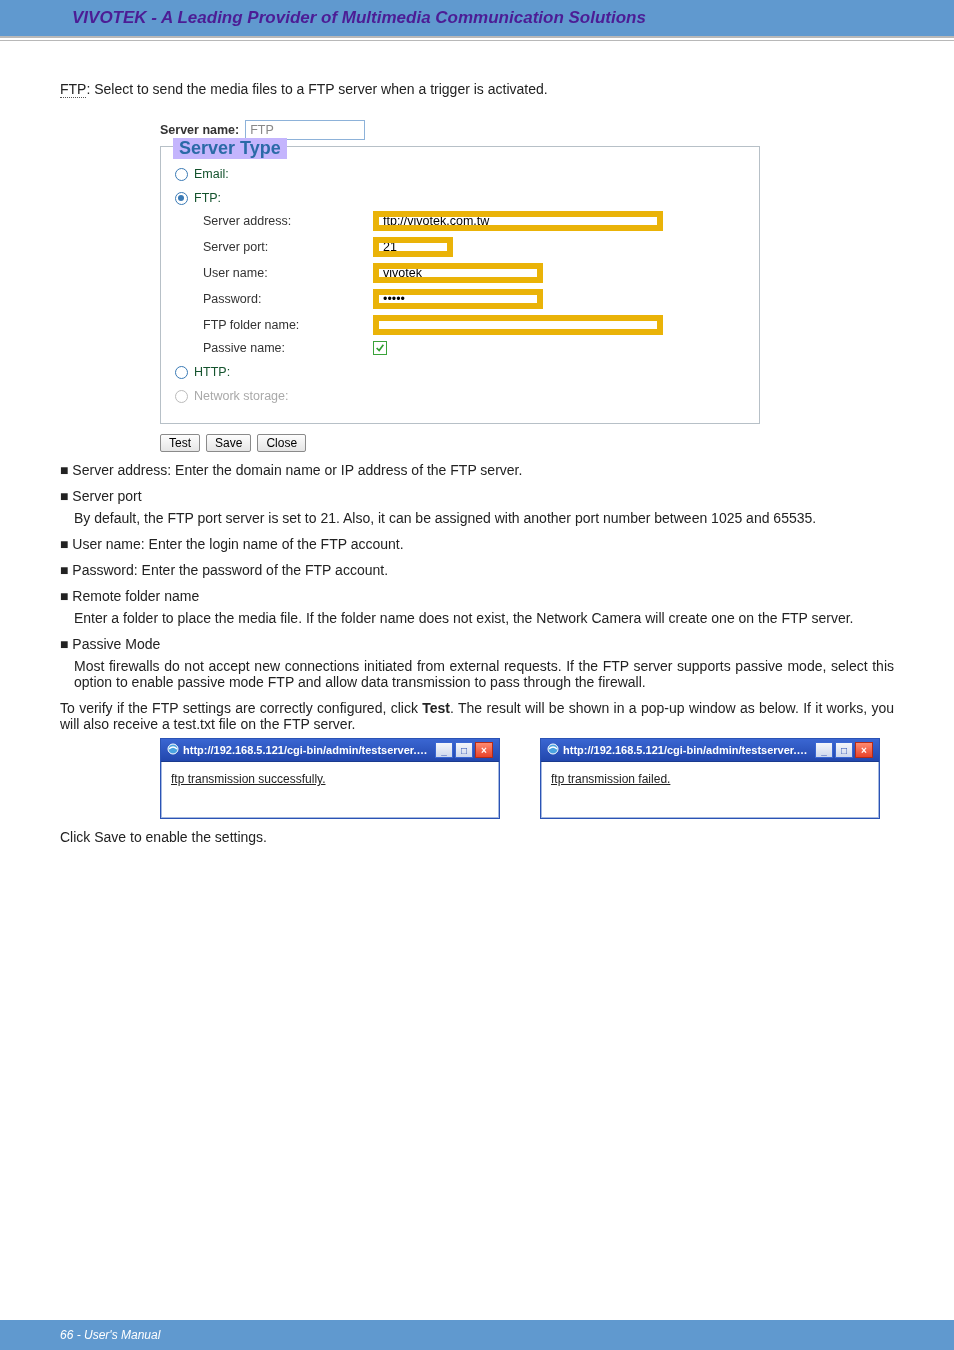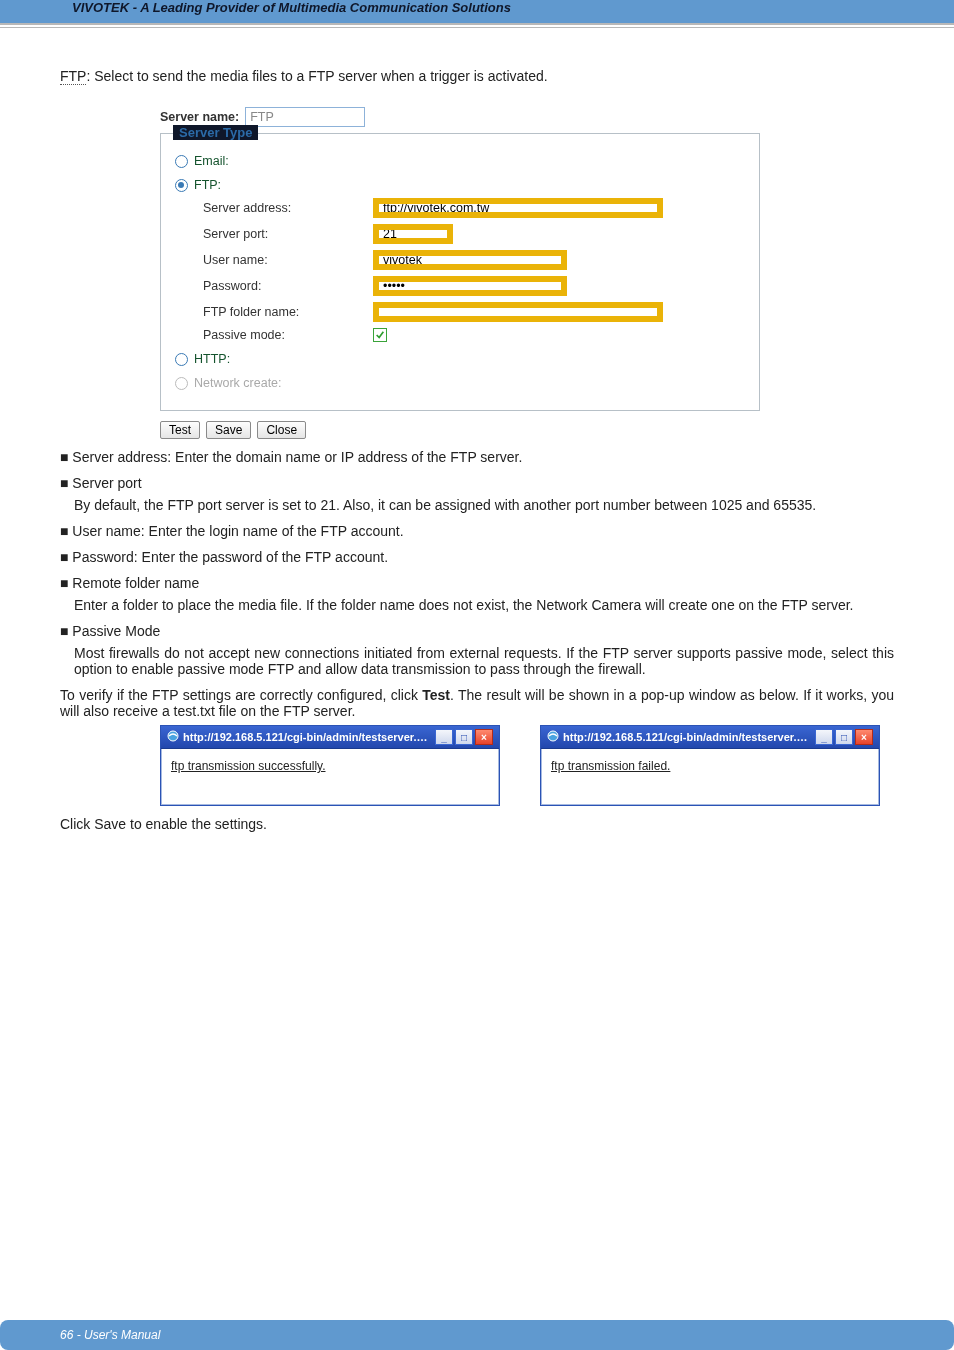--- a/index.html
+++ b/index.html
@@ -5,25 +5,25 @@
   * { margin: 0; padding: 0; box-sizing: border-box; }
   body {
     font-family: Arial, Helvetica, sans-serif;
     background: #fff;
     width: 954px;
     height: 1350px;
     position: relative;
   }
   .page-header {
     background: #6099cf;
-    color: #0f172a;
+    color: #4c1d95;
     font-style: italic;
     font-weight: bold;
-    font-size: 13px;
-    padding: 0 0 8px 72px;
+    font-size: 17px;
+    padding: 8px 0 8px 72px;
     border-bottom: 2px solid #b8b8b8;
   }
   .sep-line {
     height: 1px;
     background: #b8b8b8;
     margin-top: 2px;
   }
   .content {
     padding: 40px 60px 0 60px;
     font-size: 14px;
@@ -42,45 +42,45 @@
   .txtinput { border: 1px solid #8db2d9; height: 20px; padding: 0 4px; font-size: 12.5px; color: #888; }
   .fieldset {
     border: 1px solid #b7c0c7;
     padding: 10px 14px 14px 14px;
     position: relative;
   }
   .legend {
     position: absolute;
     top: -9px;
     left: 12px;
-    background: #0f172a;
+    background: #c4b5fd;
     padding: 0 6px;
     color: #2b6aa7;
     font-weight: bold;
-    font-size: 13px;
+    font-size: 18px;
   }
   .radio-row { display: flex; align-items: center; gap: 6px; margin: 10px 0 6px 0; }
   .radio {
     width: 13px; height: 13px; border-radius: 50%;
     border: 1.5px solid #3a7ab5; display: inline-block; position: relative;
   }
   .radio.checked::after {
     content: ""; position: absolute; left: 2.2px; top: 2.2px;
     width: 6px; height: 6px; border-radius: 50%; background: #3a7ab5;
   }
   .radio.disabled { border-color: #bbb; }
   .radio-lbl { color: #14532d; }
   .radio-lbl.disabled { color: #a9a9a9; }
   .formgrid { margin-left: 28px; }
   .formrow { display: flex; align-items: center; margin: 6px 0; }
   .formrow .flabel { width: 170px; }
   .formrow input.v { border: 6px solid #eab308; height: 20px; padding: 0 4px; font-size: 12.5px; }
   .w-long { width: 290px; }
   .w-short { width: 80px; }
-  .w-mid { width: 194px; }
+  .w-mid { width: 170px; }
   .checkbox {
     width: 14px; height: 14px; border: 1.5px solid #3aa33a; display: inline-flex;
     align-items: center; justify-content: center; background: #fff;
   }
   .checkbox svg { width: 10px; height: 10px; }
   .btnrow { margin-top: 10px; display: flex; gap: 6px; }
   .btn {
     border: 1px solid #8a8a8a;
     background: linear-gradient(#fdfdfd, #e5e5e5);
     font-size: 12px;
@@ -119,21 +119,20 @@
   .popup-body { padding: 10px 10px 32px 10px; text-decoration: underline; }
 
   .page-footer {
     position: absolute;
     bottom: 0; left: 0; right: 0;
     background: #6099cf;
     color: #fff;
     font-style: italic;
     font-size: 12px;
     padding: 8px 0 8px 60px;
-    border-radius: 8px;
   }
 </style>
 </head>
 <body>
 
 <div class="page-header">
   <span>VIVOTEK - A Leading Provider of Multimedia Communication Solutions</span>
 </div>
 <div class="sep-line"></div>
 
@@ -177,37 +176,37 @@
         </div>
         <div class="formrow">
           <span class="flabel">Password:</span>
           <input class="v w-mid" type="text" value="•••••" style="">
         </div>
         <div class="formrow">
           <span class="flabel">FTP folder name:</span>
           <input class="v w-long" value="" style="">
         </div>
         <div class="formrow">
-          <span class="flabel">Passive mode:</span>
+          <span class="flabel">Passive name:</span>
           <span class="checkbox">
             <svg viewBox="0 0 12 12">
                 <path d="M2 6 L5 9 L10 2" stroke="#2f9e2f" stroke-width="2" fill="none"></path>
               </svg>
           </span>
         </div>
       </div>
 
       <div class="radio-row">
         <span class="radio"></span>
         <span class="radio-lbl">HTTP:</span>
       </div>
 
       <div class="radio-row">
         <span class="radio disabled"></span>
-        <span class="radio-lbl disabled">Network create:</span>
+        <span class="radio-lbl disabled">Network storage:</span>
       </div>
     </div>
 
     <div class="btnrow">
       <button class="btn">Test</button>
       <button class="btn">Save</button>
       <button class="btn">Close</button>
     </div>
   </div>
 

